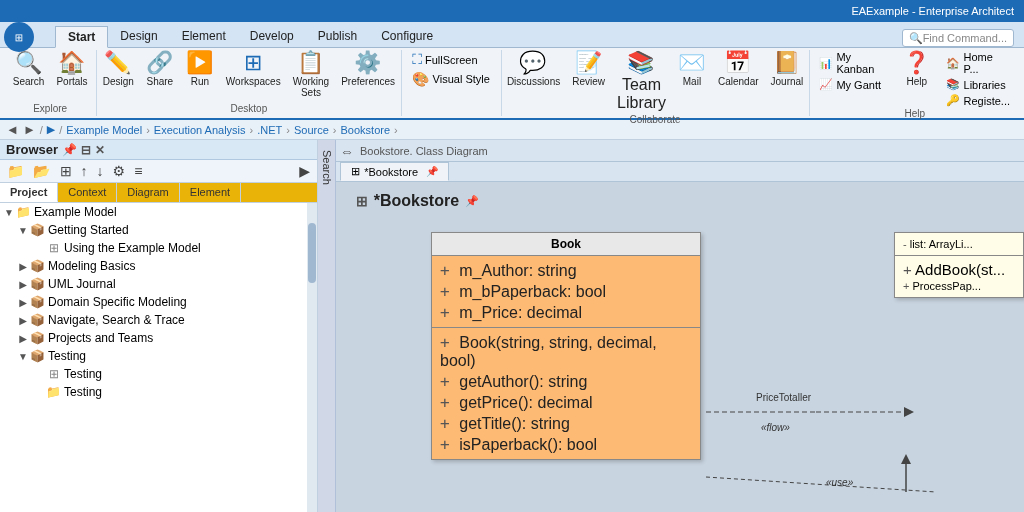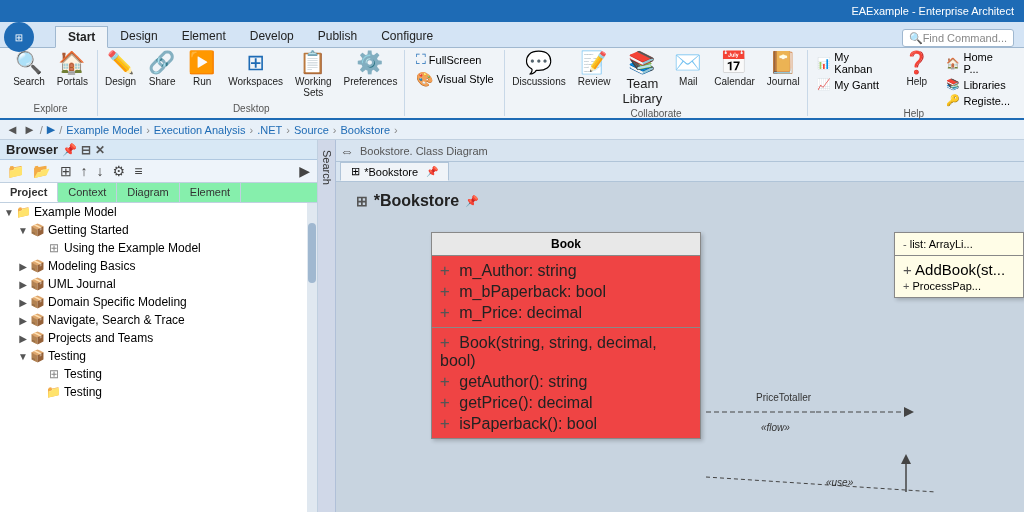--- a/index.html
+++ b/index.html
@@ -181,21 +181,21 @@
     .tb-btn {
       font-size: 14px;
       cursor: pointer;
       padding: 1px 3px;
       border-radius: 2px;
       color: #444;
     }
     #browser-tabs {
       display: flex;
       border-bottom: 1px solid #c0d0e0;
-      background: #86efac;
+      background: #eab308;
     }
     .b-tab {
       padding: 3px 10px;
       font-size: 11px;
       cursor: pointer;
       border-right: 1px solid #c0d0e0;
       color: #333;
     }
     .b-tab.active {
       background: white;
@@ -326,21 +326,21 @@
       gap: 6px;
     }
     .diagram-icon { font-size: 14px; color: #555; }
 
     
     #book-class {
       position: absolute;
       left: 95px;
       top: 50px;
       width: 270px;
-      background: #ef4444;
+      background: #fdba74;
       border: 1px solid #888;
       box-shadow: 2px 2px 4px rgba(0,0,0,0.2);
     }
     .class-header {
       background: #e8e8e8;
       border-bottom: 1px solid #888;
       padding: 4px 8px;
       text-align: center;
       font-weight: bold;
       font-size: 12px;
@@ -471,21 +471,21 @@
       <div class="ribbon-btn">
         <span class="icon">💬</span>
         <span class="label">Discussions</span>
       </div>
       <div class="ribbon-btn">
         <span class="icon">📝</span>
         <span class="label">Review</span>
       </div>
       <div class="ribbon-btn">
         <span class="icon">📚</span>
-        <span class="label" style="font-size:13px;text-align:center;">Team<br>Library</span>
+        <span class="label" style="font-size:16px;text-align:center;">Team<br>Library</span>
       </div>
       <div class="ribbon-btn">
         <span class="icon">✉️</span>
         <span class="label">Mail</span>
       </div>
       <div class="ribbon-btn">
         <span class="icon">📅</span>
         <span class="label">Calendar</span>
       </div>
       <div class="ribbon-btn">
@@ -688,20 +688,21 @@
         </div>
         <div class="class-section">
           <div class="class-row">m_Author: string</div>
           <div class="class-row">m_bPaperback: bool</div>
           <div class="class-row">m_Price: decimal</div>
         </div>
         <div class="class-section">
           <div class="class-row">Book(string, string, decimal, bool)</div>
           <div class="class-row">getAuthor(): string</div>
           <div class="class-row">getPrice(): decimal</div>
+          <div class="class-row">getTitle(): string</div>
           <div class="class-row">isPaperback(): bool</div>
         </div>
       </div>
 
       <div id="right-class">
         <div class="class-section">
           <div style="font-size:11px;padding:1px 0;">
             <span style="color:#555;">- </span><span>list: ArrayLi...</span>
           </div>
         </div>

